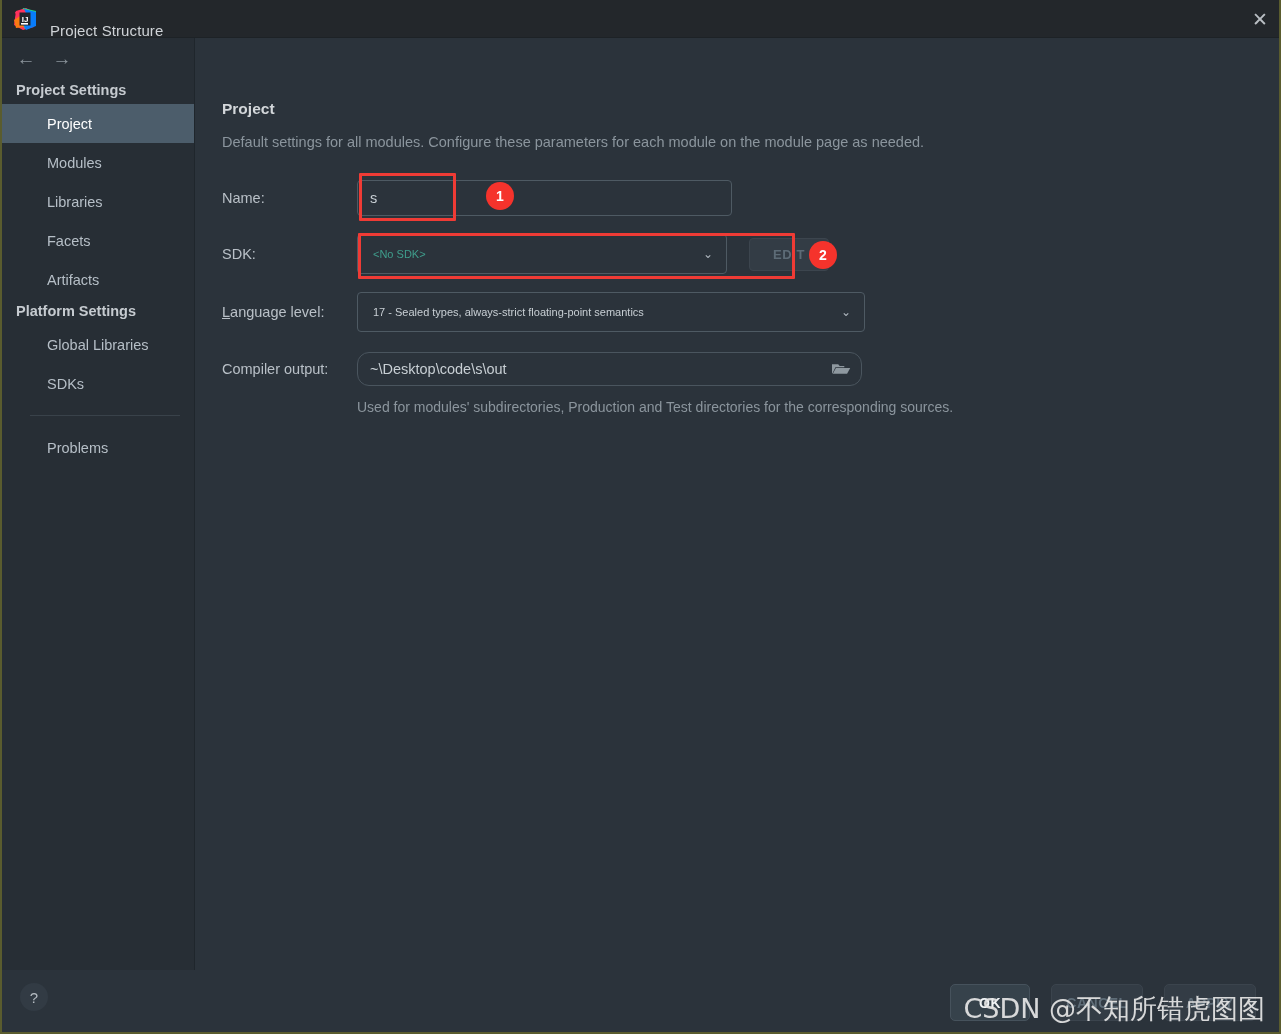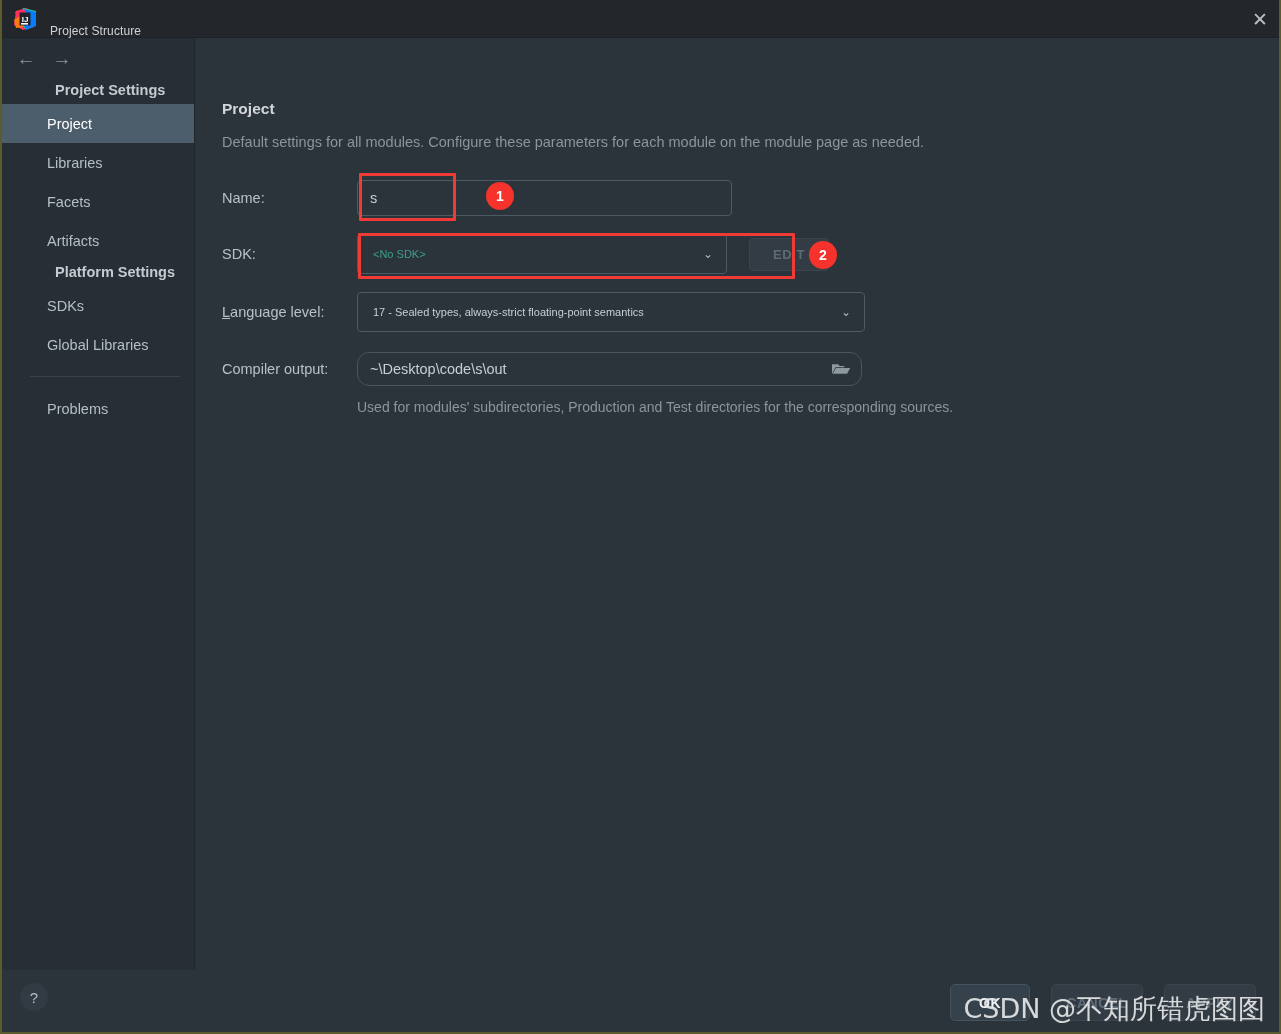--- a/index.html
+++ b/index.html
@@ -35,21 +35,21 @@
     position: relative;
   }
   .ij-logo {
     width: 22px; height: 22px;
     position: relative;
     flex: 0 0 auto;
     margin-right: 14px;
   }
   .title-text {
     color: #cfd3d7;
-    font-size: 12px;
+    font-size: 15px;
     letter-spacing: .1px;
     margin-top: 24px;
   }
   .close-btn {
     position: absolute;
     right: 0; top: 0;
     width: 46px; height: 38px;
     display: flex; align-items: center; justify-content: center;
     color: #b9bec3;
     font-size: 19px;
@@ -86,21 +86,20 @@
     font-size: 19px;
     line-height: 1;
     width: 20px;
     text-align: center;
   }
   .group-header {
     color: #c6cbd0;
     font-weight: bold;
     font-size: 14.5px;
     padding: 4px 0 6px 14px;
-    margin-left: 39px;
   }
   .nav-item {
     height: 39px;
     display: flex;
     align-items: center;
     padding-left: 45px;
     color: #b6bfc7;
     font-size: 14.5px;
   }
   .nav-item.selected {
@@ -333,36 +332,39 @@
         <div class="nav-arrow">←</div>
         <div class="nav-arrow">→</div>
       </div>
 
       <div class="group-header">Project Settings</div>
 
       <div class="nav-item selected">
         <span>Project</span>
       </div>
       <div class="nav-item">
+        <span>Modules</span>
+      </div>
+      <div class="nav-item">
         <span>Libraries</span>
       </div>
       <div class="nav-item">
         <span>Facets</span>
       </div>
       <div class="nav-item">
         <span>Artifacts</span>
       </div>
 
       <div class="group-header">Platform Settings</div>
 
       <div class="nav-item">
+        <span>Global Libraries</span>
+      </div>
+      <div class="nav-item">
         <span>SDKs</span>
-      </div>
-      <div class="nav-item">
-        <span>Global Libraries</span>
       </div>
 
       <div class="sidebar-divider"></div>
 
       <div class="nav-item">
         <span>Problems</span>
       </div>
     </div>
 
     <div class="content">

